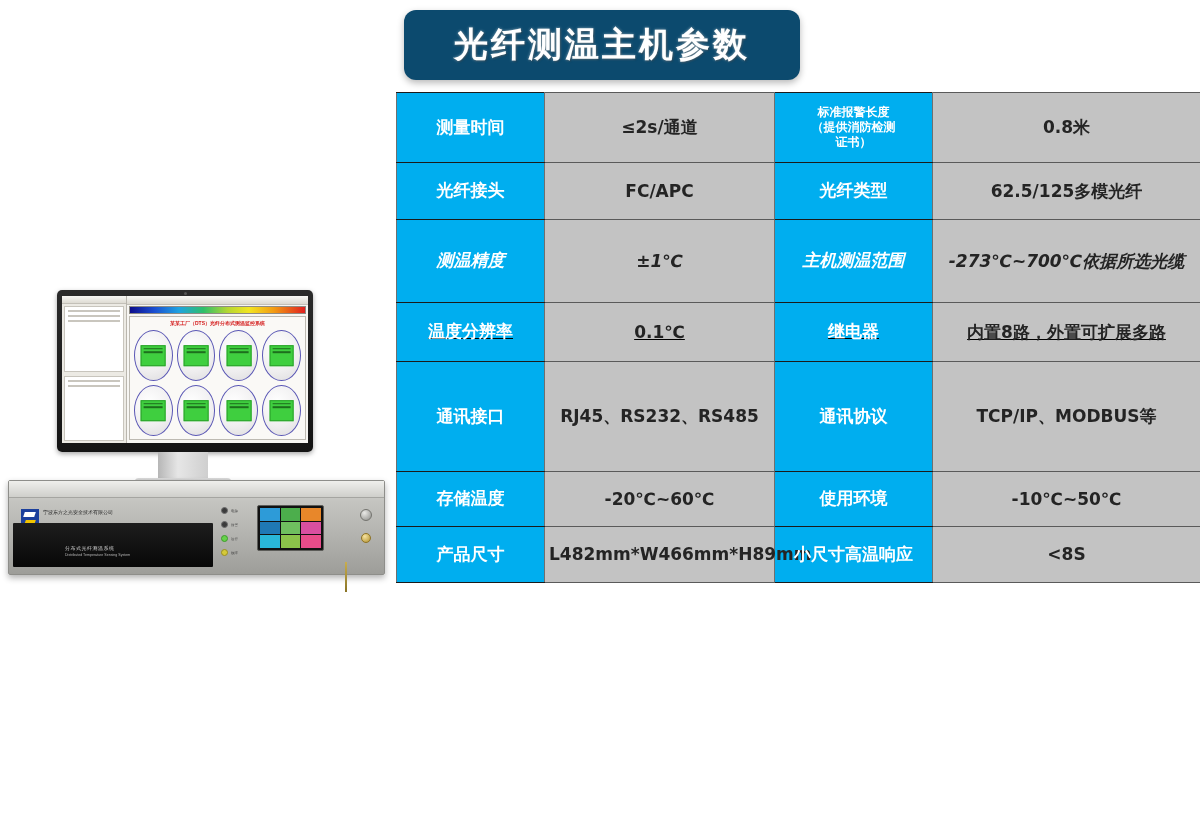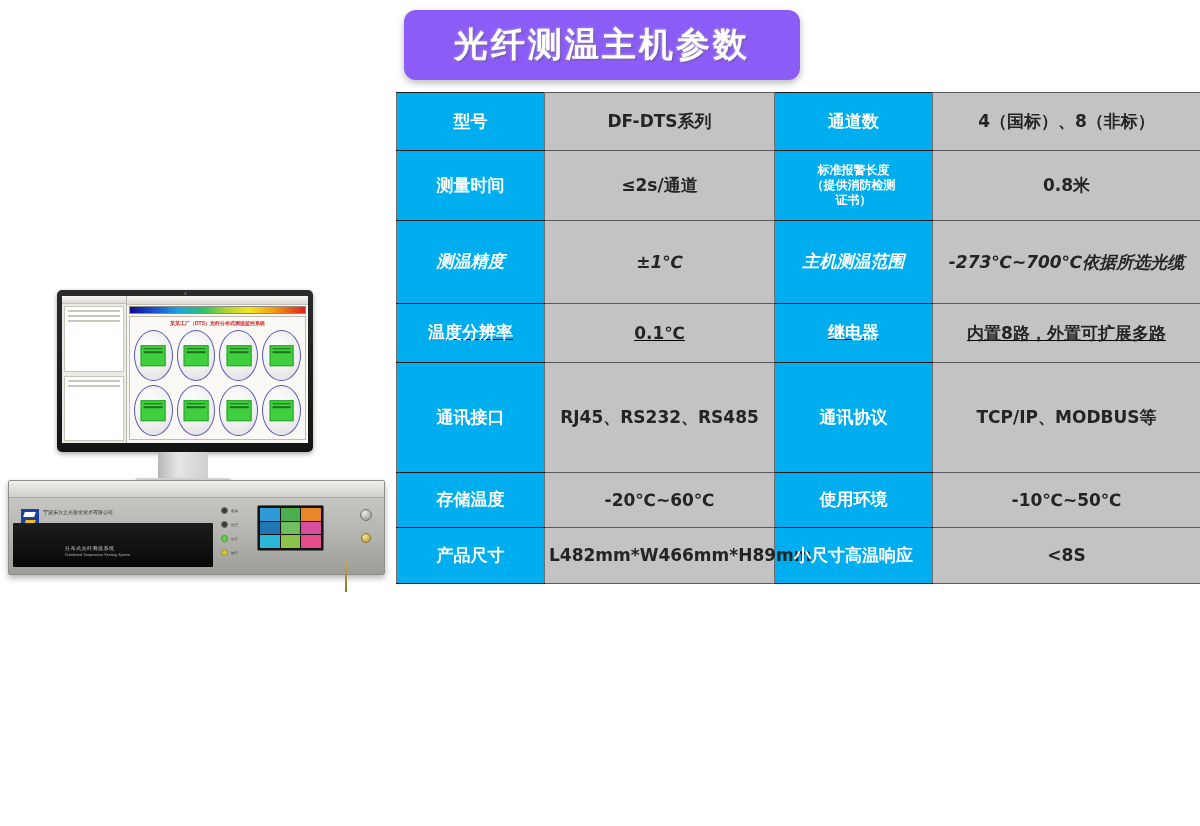--- a/index.html
+++ b/index.html
@@ -291,21 +291,21 @@
     background: linear-gradient(180deg,#c9ae4e,#8a7426);
   }
 
   
   .title-banner {
     position: absolute;
     left: 404px;
     top: 10px;
     width: 396px;
     height: 70px;
-    background: #8b5cf6;
+    background: #0c4a6e;
     border-radius: 12px;
     box-shadow: 0 3px 7px rgba(0,0,0,.28);
     display: flex;
     align-items: center;
     justify-content: center;
   }
   .title-banner .txt {
     color: #ffffff;
     font-size: 34px;
     font-weight: bold;
@@ -497,32 +497,32 @@
 </div>
 
 <table class="spec-table">
   <colgroup>
     <col class="col-k">
       <col class="col-v1">
       <col class="col-k2">
       <col class="col-v2">
   </colgroup>
   <tbody>
-      <tr style="height: 58px;">
-        <td class="k">型号</td>
-        <td class="v">DF-DTS系列</td>
-        <td class="k">通道数</td>
-        <td class="v">4（国标）、8（非标）</td>
-      </tr>
       <tr style="height: 70px;">
         <td class="k">测量时间</td>
         <td class="v">≤2s/通道</td>
         <td class="k small">标准报警长度<br>（提供消防检测<br>证书）</td>
         <td class="v">0.8米</td>
       </tr>
+      <tr style="height: 57px;">
+        <td class="k">光纤接头</td>
+        <td class="v">FC/APC</td>
+        <td class="k">光纤类型</td>
+        <td class="v">62.5/125多模光纤</td>
+      </tr>
       <tr style="height: 83px; font-style: italic;">
         <td class="k">测温精度</td>
         <td class="v">±1℃</td>
         <td class="k">主机测温范围</td>
         <td class="v">-273℃~700℃依据所选光缆</td>
       </tr>
       <tr style="height: 59px; text-decoration: underline;">
         <td class="k">温度分辨率</td>
         <td class="v">0.1℃</td>
         <td class="k">继电器</td>

